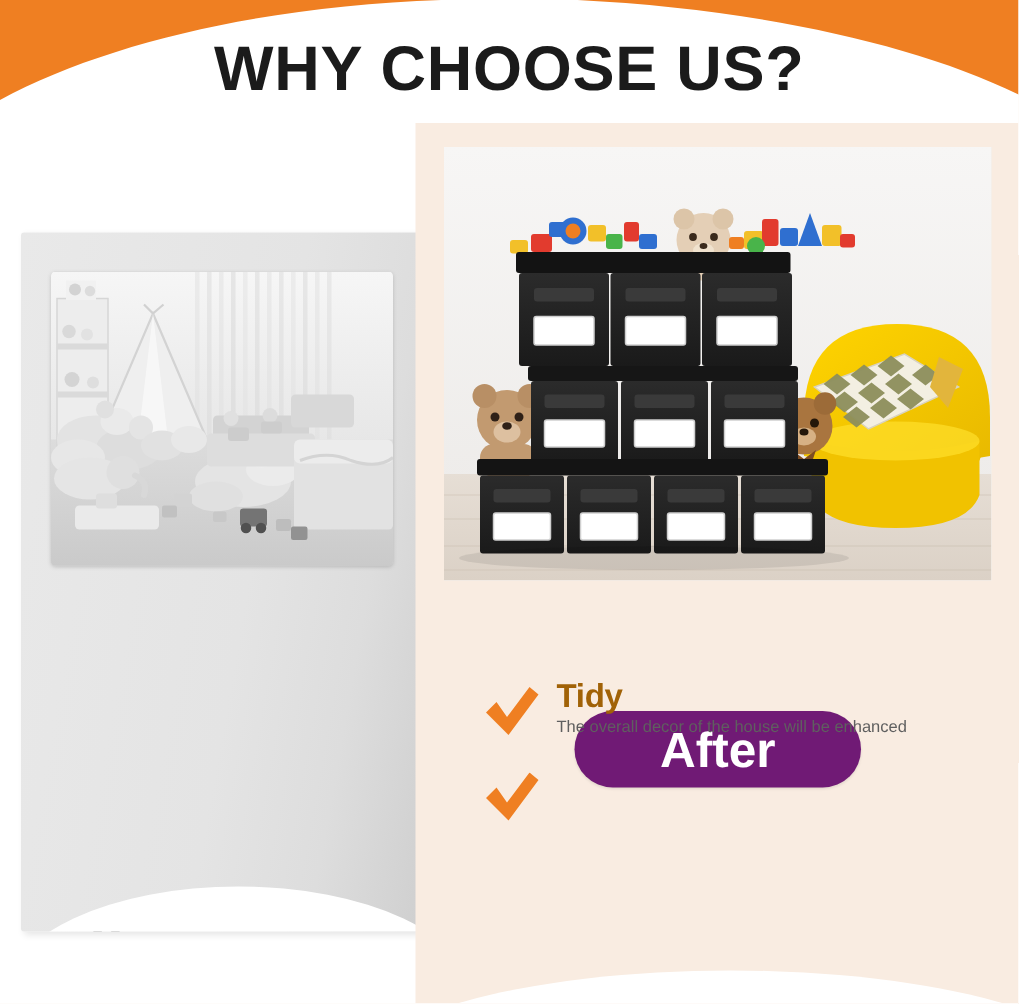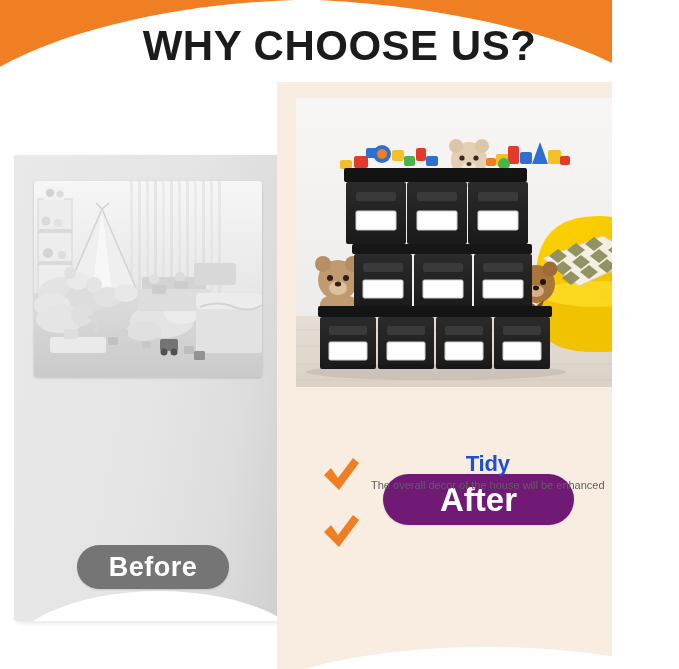--- a/index.html
+++ b/index.html
@@ -2,21 +2,21 @@
 <html><head>
 <meta charset="utf-8">
 <style>
   * { box-sizing: border-box; margin: 0; padding: 0; }
   html, body {
     width: 679px; height: 669px;
     background: #ffffff;
     font-family: "Liberation Sans", sans-serif;
     overflow: hidden;
   }
-  .stage { position: relative; width: 612px; height: 669px; background: #ffffff; overflow: hidden; }
+  .stage { position: relative; width: 679px; height: 669px; background: #ffffff; overflow: hidden; }
 
   
   .swoosh { position: absolute; top: 0; pointer-events: none; }
   .swoosh-left  { left: -6px;  width: 300px; height: 70px; }
   .swoosh-right { right: -6px; width: 300px; height: 66px; }
 
   
   .page-title {
     position: absolute; top: 22px; left: 0; width: 679px;
     text-align: center;
@@ -108,22 +108,22 @@
     background: #701a75;
     font-size: 33px;
     box-shadow: 0 1px 2px rgba(0,0,0,0.10);
   }
 
   .pro-list { position: absolute; left: 323px; top: 452px; width: 340px; }
   .pro-row { display: flex; align-items: flex-start; margin-bottom: 17px; }
   .check-mark { width: 37px; height: 33px; flex: 0 0 37px; margin: 6px 11px 0 0; }
   .pro-texts { padding-top: 0px; }
   .pro-title {
-    font-size: 22px; font-weight: 700; color: #1d4ed8;
-    line-height: 1.05; letter-spacing: -0.2px; text-align: center;
+    font-size: 22px; font-weight: 700; color: #a16207;
+    line-height: 1.05; letter-spacing: -0.2px;
   }
   .pro-desc {
     font-size: 11px; color: #5f5f5f; line-height: 1.3; margin-top: 3px;
     max-width: 270px;
   }
 </style>
 </head>
 <body>
 
 <div class="stage">
@@ -221,23 +221,20 @@
         <rect x="74" y="156" width="10" height="8" rx="1.5" fill="#bdbdbd"></rect>
         <rect x="16" y="156" width="56" height="16" rx="3" fill="#e6e6e6"></rect>
         <rect x="30" y="148" width="14" height="10" rx="2" fill="#dadada"></rect>
         <rect x="118" y="104" width="14" height="9" rx="2" fill="#c8c8c8"></rect>
         <circle cx="120" cy="98" r="5" fill="#dcdcdc"></circle>
         <circle cx="146" cy="96" r="5" fill="#d8d8d8"></circle>
         <rect x="140" y="100" width="14" height="8" rx="2" fill="#c9c9c9"></rect>
       </svg>
     </div>
 
-    <div class="badge badge-before">
-      <span>Before</span>
-    </div>
 
     <div class="con-list">
 
       <div class="con-row">
         <svg class="x-mark" viewBox="0 0 26 26">
           <path d="M3,2 L8.5,2 L13,8.5 L17.5,2 L23,2 L16,13 L23,24 L17.5,24 L13,17.5 L8.5,24 L3,24 L10,13 Z" fill="#7d7d7d"></path>
         </svg>
         <span class="con-label">Messy</span>
       </div>
 

